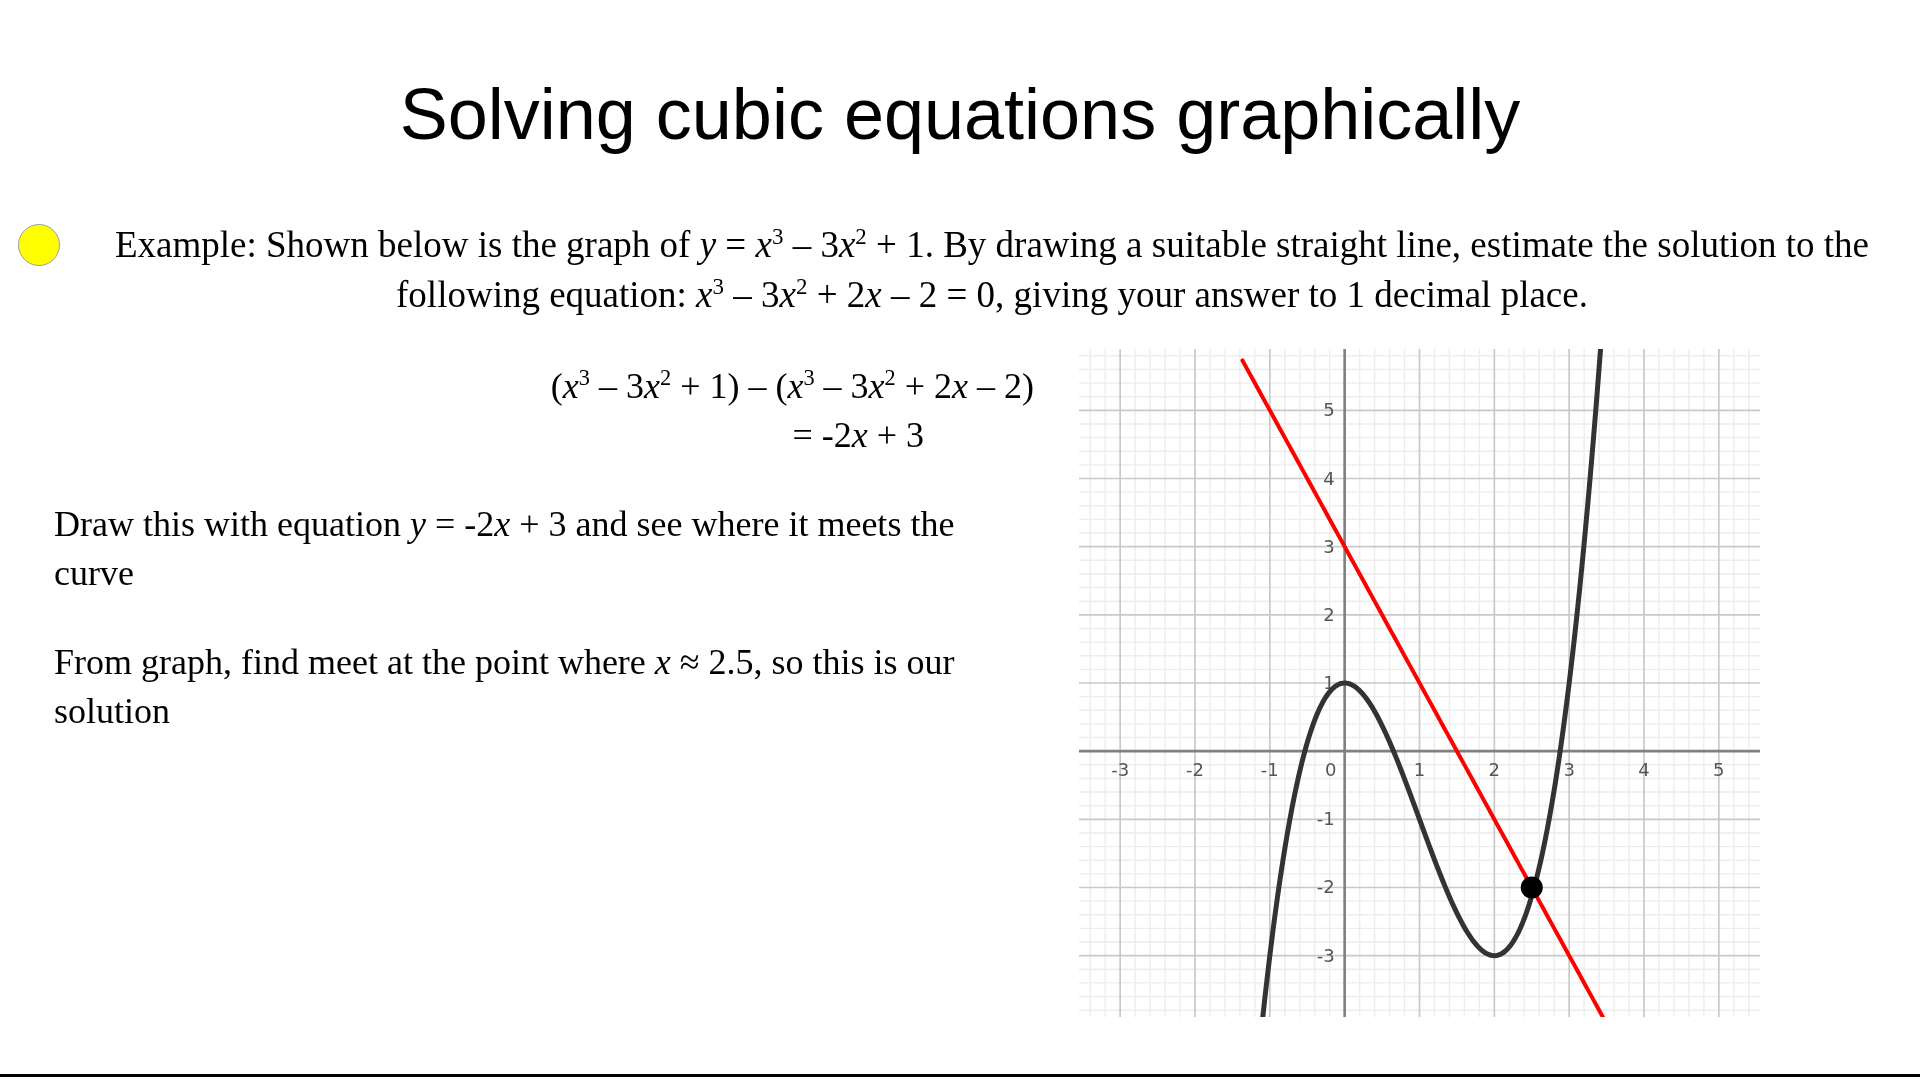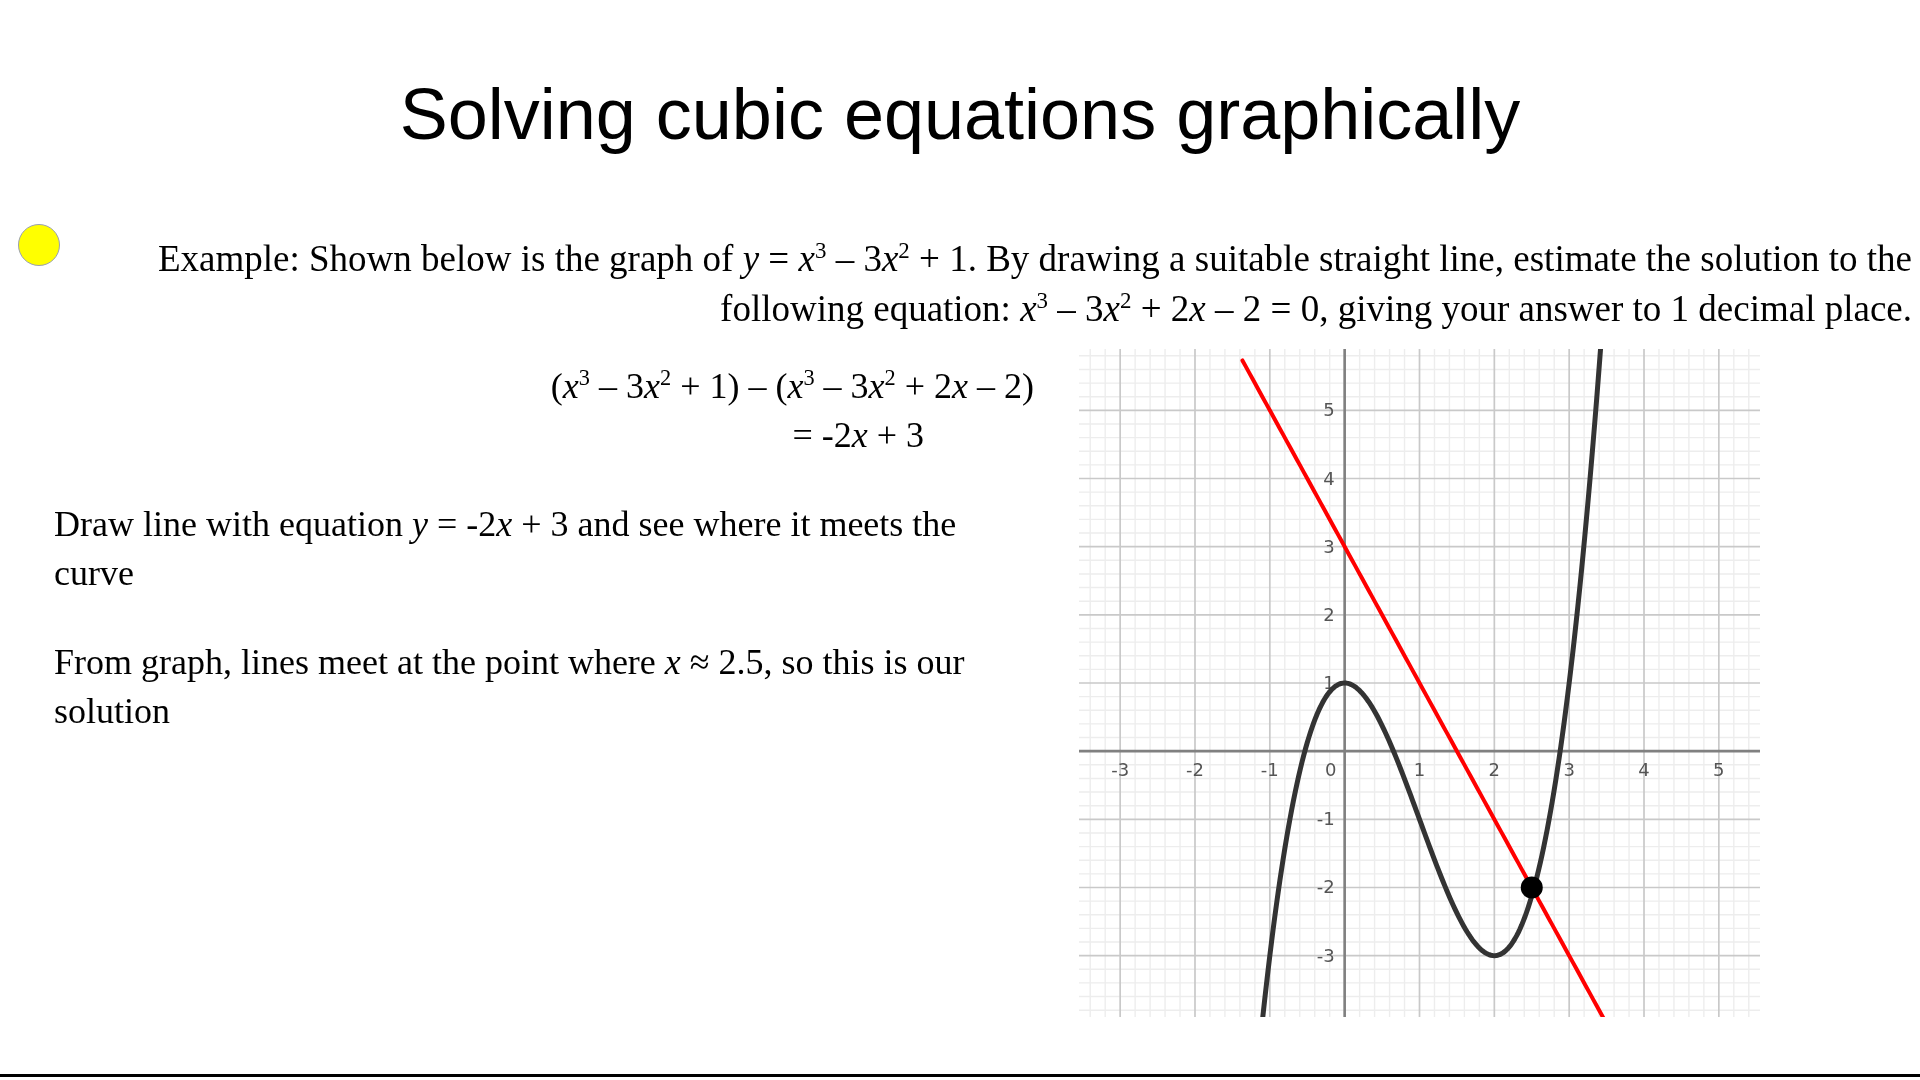--- a/index.html
+++ b/index.html
@@ -53,25 +53,25 @@
     width: 42px;
     height: 42px;
     border-radius: 50%;
     background: #FFFF00;
     border: 1px solid #9aa0b0;
     box-sizing: border-box;
   }
   #bullet-text {
     position: absolute;
     left: 54px;
-    top: 16px;
+    top: 2px;
     width: 1840px;
     font-size: 37px;
     line-height: 50px;
-    text-align: right;
+    text-align: center;
   }
 
   
   #body-col {
     position: absolute;
     left: 54px;
     top: 362px;
     width: 980px;
     font-size: 36px;
     line-height: 49px;
@@ -125,23 +125,23 @@
   </div>
 
   <div id="body-col">
 
 
     <div id="eq-block">
       <span class="eq-line1"><span>(</span><span class="mv">x</span><span class="sup">3</span><span> – 3</span><span class="mv">x</span><span class="sup">2</span><span> + 1) – (</span><span class="mv">x</span><span class="sup">3</span><span> – 3</span><span class="mv">x</span><span class="sup">2</span><span> + 2</span><span class="mv">x</span><span> – 2)</span></span>
       <span class="eq-line2"><span>= -2</span><span class="mv">x</span><span> + 3</span></span>
     </div>
 
-    <p class="para"><span>Draw line with equation </span><span class="mv">y</span><span> = -2</span><span class="mv">x</span><span> + 3 and see where it meets the curve</span></p>
-
-    <p class="para"><span>From graph, lines meet at the point where </span><span class="mv">x</span><span> ≈ 2.5, so this is our solution</span></p>
+    <p class="para"><span>Draw this with equation </span><span class="mv">y</span><span> = -2</span><span class="mv">x</span><span> + 3 and see where it meets the curve</span></p>
+
+    <p class="para"><span>From graph, find meet at the point where </span><span class="mv">x</span><span> ≈ 2.5, so this is our solution</span></p>
 
   </div>
 
   <div id="graph-wrap">
     <svg id="graph-svg" width="681" height="668" viewBox="0 0 681 668">
       <g id="grid-minor">
           <line x1="11.225274725274685" y1="0" x2="11.225274725274685" y2="668" stroke="#ededed" stroke-width="1.4"></line>
           <line x1="26.192307692307665" y1="0" x2="26.192307692307665" y2="668" stroke="#ededed" stroke-width="1.4"></line>
           <line x1="56.12637362637363" y1="0" x2="56.12637362637363" y2="668" stroke="#ededed" stroke-width="1.4"></line>
           <line x1="71.0934065934066" y1="0" x2="71.0934065934066" y2="668" stroke="#ededed" stroke-width="1.4"></line>

